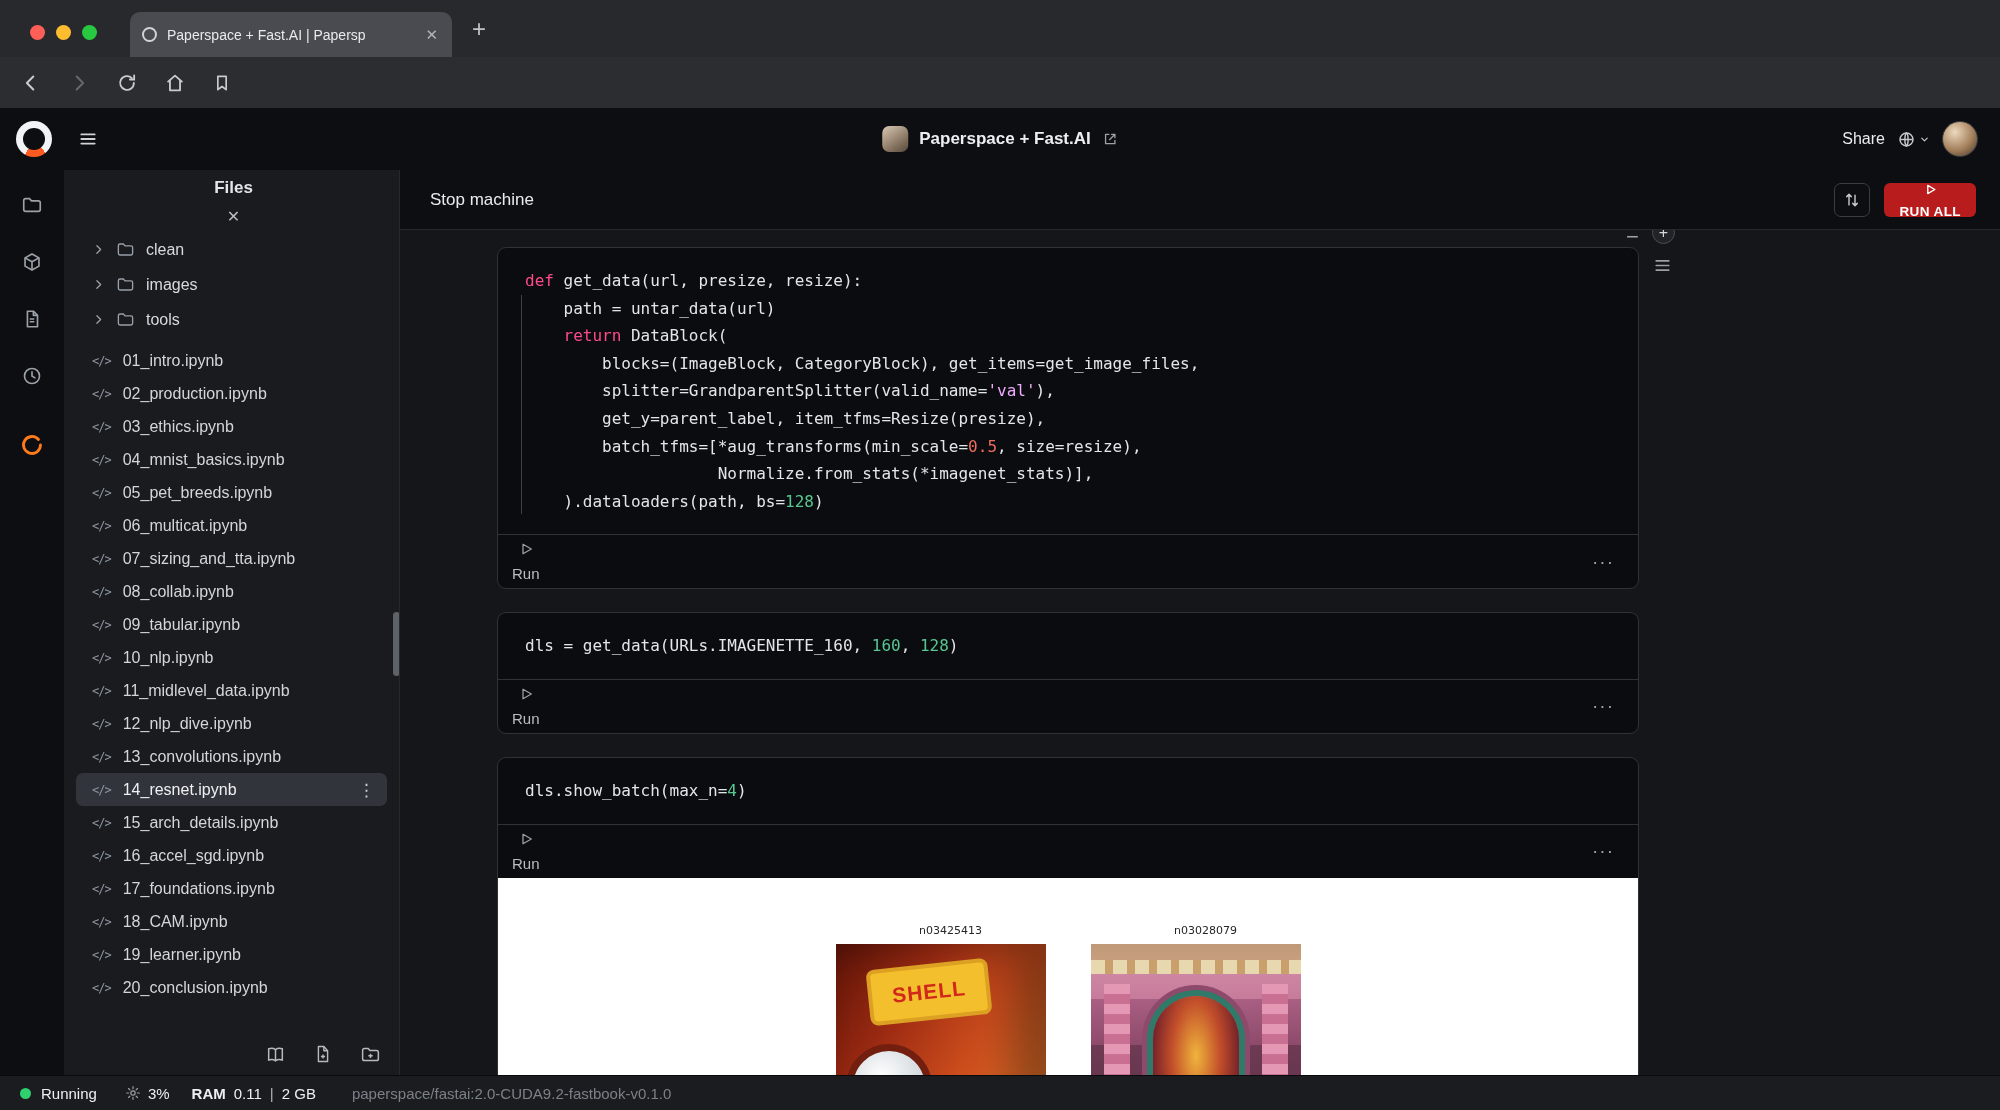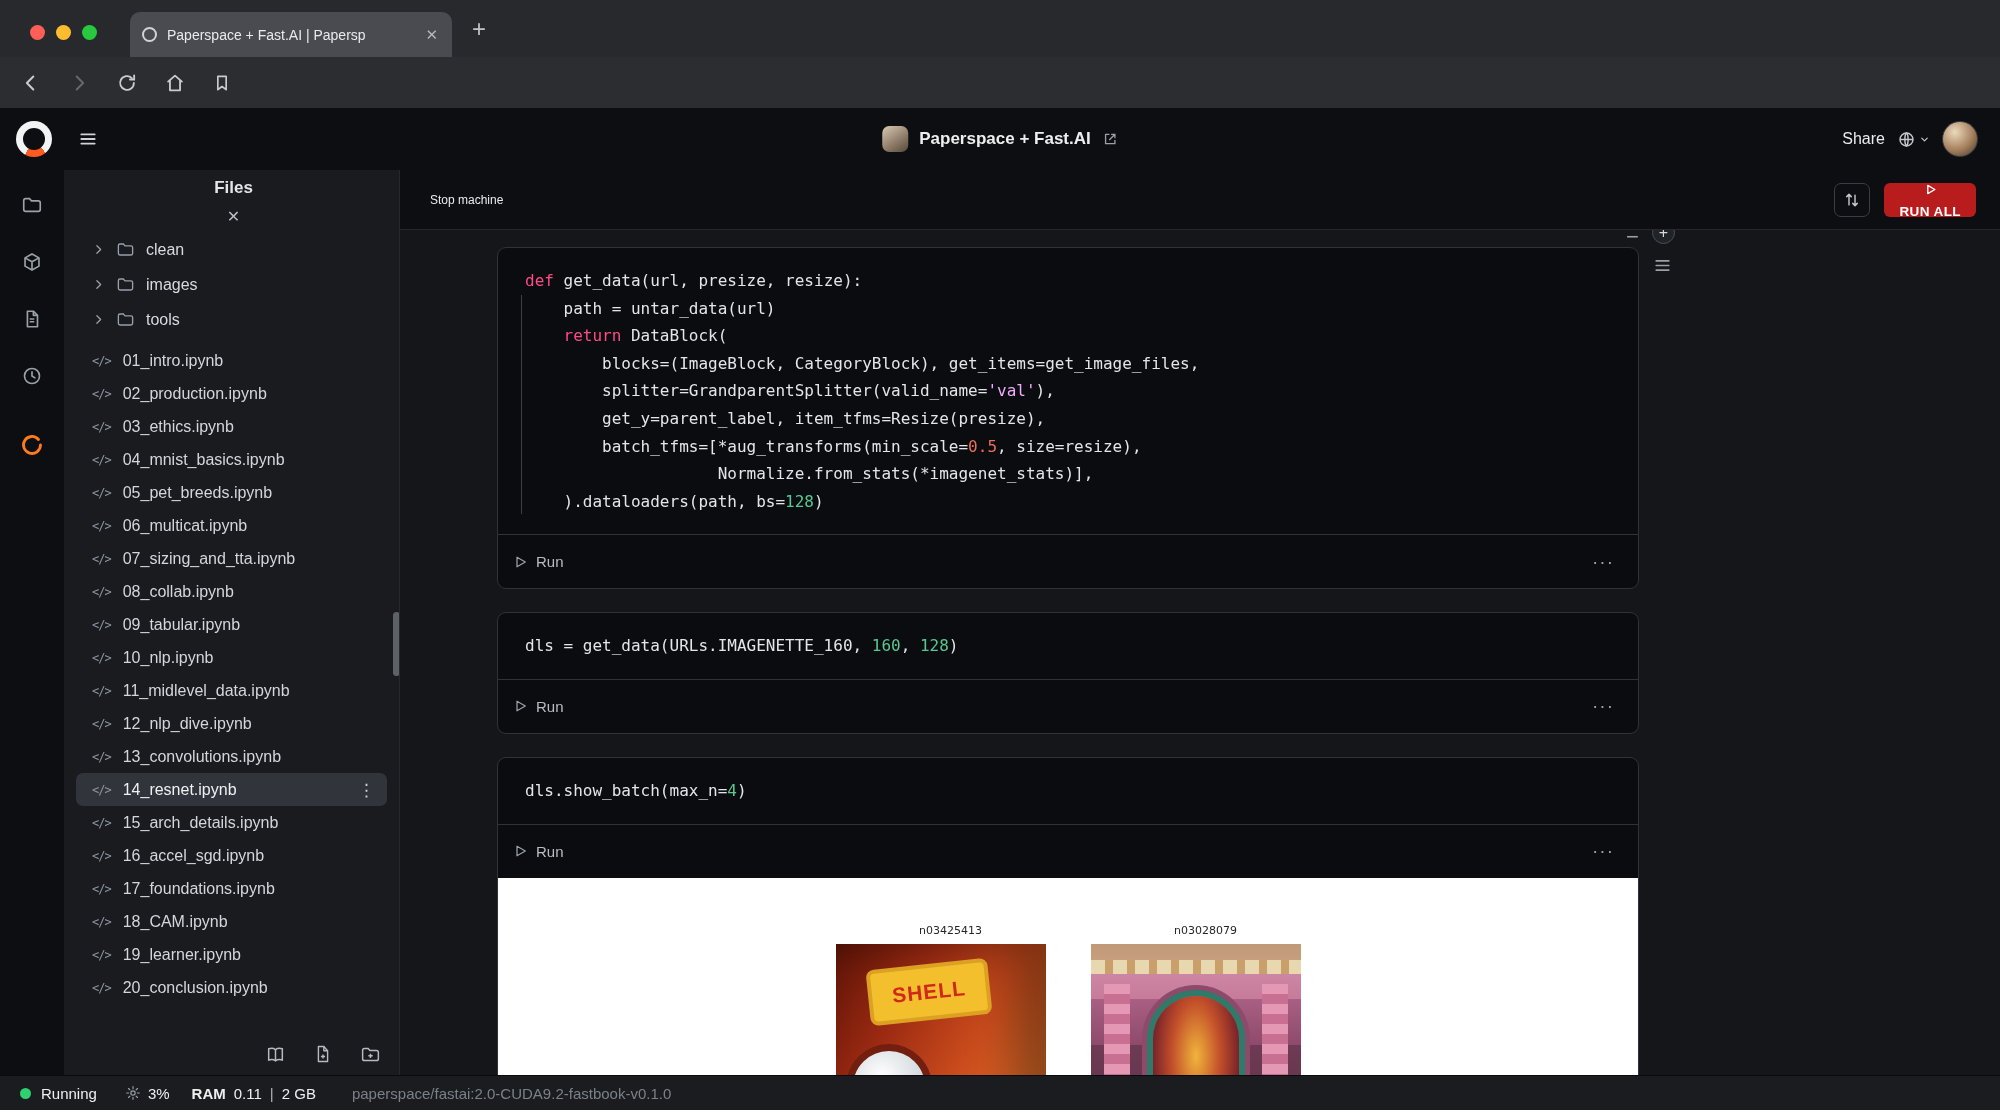--- a/index.html
+++ b/index.html
@@ -52,33 +52,33 @@
   .folder-row + .file-row { margin-top:7px; }
   .file-row { height:33px; display:flex; align-items:center; gap:12px; padding-left:16px; color:#d3d6da; font-size:16px; border-radius:7px; position:relative; white-space:nowrap; overflow:hidden; }
   .file-row.selected { background:#31353b; color:#eef0f2; }
   .code-ic { font-family:"DejaVu Sans Mono",monospace; font-size:12px; color:#8d95a1; letter-spacing:-1px; flex:none; }
   .kebab { position:absolute; right:12px; top:50%; transform:translateY(-50%); font-size:17px; color:#cdd0d4; }
   .files-scrollbar { position:absolute; left:329px; top:442px; width:7px; height:64px; border-radius:4px; background:#5d6268; }
   .files-bottom { position:absolute; bottom:10px; right:18px; display:flex; gap:27px; }
 
   .main { position:absolute; left:400px; top:0; right:0; bottom:0; }
   .main-toolbar { height:60px; display:flex; align-items:center; padding:0 24px 0 30px; background:#0d0e11; border-bottom:1px solid #26282c; }
-  .stop-machine { font-size:12px; color:#e9eaec; }
+  .stop-machine { font-size:17px; color:#e9eaec; }
   .spacer { flex:1; }
   .icon-btn { width:36px; height:34px; border:1px solid #3a3d43; border-radius:7px; background:transparent; display:flex; align-items:center; justify-content:center; margin-right:14px; }
   .runall { height:34px; padding:0 15px; border:none; border-radius:6px; background:#b91c1c; color:#fff; font-size:13.5px; font-weight:bold; letter-spacing:.4px; display:flex; align-items:center; gap:8px; font-family:"Liberation Sans",sans-serif;flex-direction:column; }
 
   .canvas { position:absolute; top:60px; left:0; right:0; bottom:0; background:#141619; overflow:hidden; }
   .cells { position:absolute; left:97px; top:17px; width:1142px; }
   .cell-card { border:1px solid #2f3237; border-radius:9px; background:#0a0c0f; margin-bottom:23px; overflow:hidden; }
   .cell-code { position:relative; padding:19px 20px 19px 27px; font-family:"DejaVu Sans Mono",monospace; font-size:16px; line-height:27.6px; white-space:pre; color:#e3e5e9; }
   .indent-guide { position:absolute; left:23px; top:47px; bottom:20px; width:1px; background:#3b3f46; }
   .tk-p { color:#e3e5e9; } .tk-k { color:#ff4b86; } .tk-s { color:#f0abfc; } .tk-n { color:#58c792; } .tk-f { color:#ee6d5a; }
   .run-bar { height:54px; border-top:1px solid #2f3237; display:flex; align-items:center; padding:0 24px 0 14px; }
-  .run-btn { display:flex; align-items:center; gap:8px; }
+  .run-btn { display:flex; align-items:center; gap:8px;flex-direction:column; }
   .run-label { font-size:15px; color:#b9bdc3; }
   .cell-dots { margin-left:auto; color:#9aa0a6; font-size:19px; letter-spacing:1px; }
 
   .cell-output { background:#ffffff; padding-top:46px; height:330px; display:flex; justify-content:center; gap:45px; }
   .figure { display:flex; flex-direction:column; align-items:center; }
   .fig-label { font-family:"DejaVu Sans",sans-serif; font-size:11px; color:#262626; margin-bottom:7px;padding-left:20px; }
   .fig-img { width:210px; height:210px; position:relative; overflow:hidden; }
   .img-pump { background:linear-gradient(120deg,#5f1408 0%,#9c2a12 30%,#cc4d1d 60%,#e4702a 85%,#ef8b36 100%); box-shadow:inset -34px 0 44px rgba(0,0,0,.38); }
   .pump-sign { position:absolute; left:32px; top:20px; width:122px; height:56px; background:#f3bf2c; border:4px solid #dca023; border-radius:8px; transform:rotate(-6deg); display:flex; align-items:center; justify-content:center; color:#d2281c; font-weight:bold; font-size:21px; letter-spacing:1px; }
   .pump-gauge { position:absolute; left:10px; top:100px; width:86px; height:86px; border-radius:50%; border:7px solid #731f10; background:radial-gradient(circle at 40% 35%,#ffffff,#cfd6da 70%,#9aa4ab); }

